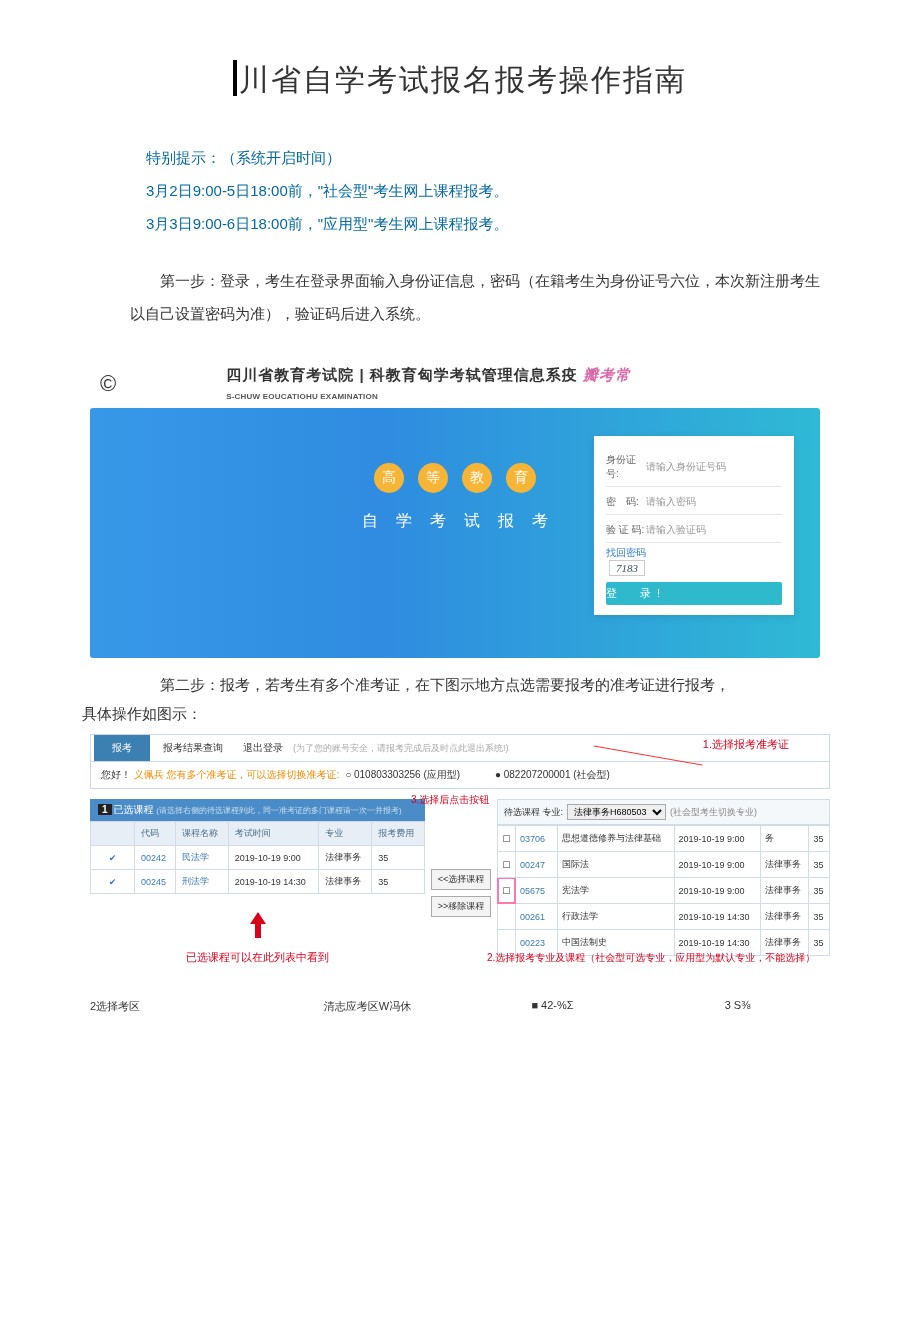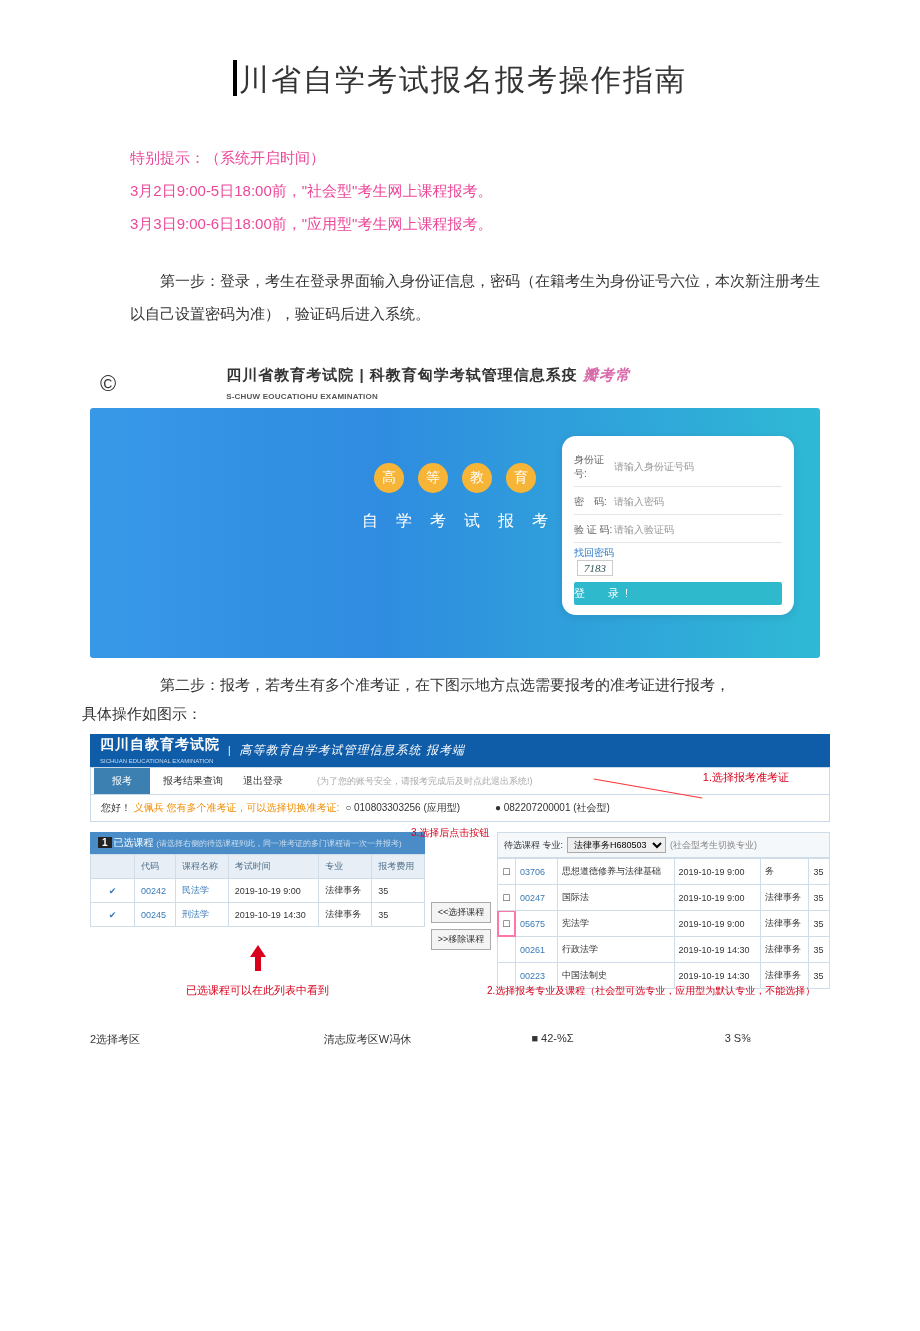--- a/index.html
+++ b/index.html
@@ -2,54 +2,54 @@
 <html><head>
 <meta charset="utf-8">
 <style>
   * { margin: 0; padding: 0; box-sizing: border-box; }
   body { font-family: "Microsoft YaHei", SimSun, Arial, sans-serif; background: #fff; width: 920px; margin: 0 auto; color: #333; }
 
   .page-title { text-align: center; font-size: 30px; font-weight: 400; padding: 60px 0 40px; letter-spacing: 2px; }
   .page-title .bar { display: inline-block; width: 4px; height: 36px; background: #000; vertical-align: -6px; margin-right: 2px; }
 
   .body-content { padding: 0 90px 0 130px; font-size: 15px; line-height: 2.2; }
-  .warn { color: #ec4899; }
+  .warn { color: #0369a1; margin-left: 16px; }
   .para { margin-top: 24px; text-indent: 2em; }
 
   .fig1-wrap { margin: 30px 0 10px 90px; width: 730px; }
   .fig1-head { display: flex; align-items: center; padding: 6px 0 6px 10px; }
   .fig1-head .copy { font-size: 22px; margin-right: 110px; }
   .fig1-head .head-text { font-size: 15px; font-weight: 700; letter-spacing: 1px; }
   .fig1-head .head-text .pink { color: #d96aaa; font-style: italic; }
   .fig1-head .sub { font-size: 8px; color: #555; letter-spacing: 0.2px; }
 
   .login-panel { background: linear-gradient(90deg, #3898e8 0%, #2f8ce0 40%, #2fb9d5 100%); height: 250px; position: relative; border-radius: 3px; overflow: hidden; }
   .banner-center { text-align: center; color: #fff; padding-top: 55px; }
   .circles { display: flex; justify-content: center; gap: 14px; margin-bottom: 18px; }
   .circle { width: 30px; height: 30px; border-radius: 50%; background: #f7b538; color: #fff; display: flex; align-items: center; justify-content: center; font-size: 14px; }
   .banner-sub { font-size: 16px; letter-spacing: 18px; font-weight: 300; padding-left: 18px; }
 
-  .login-box { position: absolute; right: 26px; top: 28px; width: 232px; background: #fff; border-radius: 14px; padding: 12px 12px 10px; font-size: 10px; color: #666; box-shadow: 0 2px 8px rgba(0,0,0,.1); }
+  .login-box { position: absolute; right: 26px; top: 28px; width: 200px; background: #fff; border-radius: 0; padding: 12px 12px 10px; font-size: 10px; color: #666; box-shadow: 0 2px 8px rgba(0,0,0,.1); }
   .login-row { display: flex; align-items: center; padding: 5px 0; border-bottom: 1px solid #e5e5e5; margin-bottom: 3px; }
   .login-row .lbl { flex: 0 0 40px; }
   .login-row .ph { color: #999; }
   .forgot { color: #2f7cc5; font-size: 10px; }
   .captcha { display: inline-block; border: 1px solid #ccc; padding: 1px 6px; font-family: serif; font-style: italic; color: #355; margin-left: 3px; font-size: 11px; }
   .login-btn { background: #2fb9cd; color: #fff; text-align: left; padding: 4px 0; margin-top: 6px; letter-spacing: 6px; font-size: 11px; border-radius: 2px; }
 
   .fig2-wrap { margin: 6px 0 0 90px; width: 740px; font-size: 10px; }
   .f2-header { background: #0f5ca8; color: #fff; display: flex; align-items: center; padding: 2px 10px; letter-spacing: 1px; }
   .f2-header .logo { font-size: 14px; font-weight: 700; }
   .f2-header .sublogo { font-size: 6px; letter-spacing: 0; color: #cde; }
   .f2-header .sep { margin: 0 8px; }
   .f2-header .title2 { font-size: 12px; font-style: italic; }
   .f2-menu { display: flex; align-items: center; background: #fff; border: 1px solid #c9d9ea; height: 28px; font-size: 10px; position: relative; }
   .f2-menu .active { background: #3c7fb1; color: #fff; padding: 6px 18px; margin: 0 3px; }
   .f2-menu .item { padding: 6px 10px; }
-  .f2-menu .hint { color: #aaa; font-size: 9px; margin-left: 24px; }
+  .f2-menu .hint { color: #aaa; font-size: 9px; }
   .f2-anno1 { position: absolute; right: 40px; top: 2px; color: #d9001b; font-size: 11px; }
   .f2-anno1::before { content:""; position:absolute; left:-110px; top:18px; width:110px; height:1px; background:#f33; transform: rotate(10deg); }
 
   .f2-id-row { border: 1px solid #c9d9ea; border-top: none; padding: 6px 10px; font-size: 10px; }
   .f2-id-row .orange { color: #f08c00; }
   .f2-id-row .r1 { margin-left: 3px; }
 
   .f2-body { display: flex; margin-top: 10px; gap: 6px; align-items: flex-start; }
 
   .left-tbl { width: 335px; }
@@ -137,28 +137,20 @@
     </div>
   </div>
 </div>
 
 <div class="body-content">
   <p class="para" style="margin-top:10px">第二步：报考，若考生有多个准考证，在下图示地方点选需要报考的准考证进行报考，</p>
 </div>
 <div style="padding:4px 0 4px 82px; font-size:15px;">具体操作如图示：</div>
 
 <div class="fig2-wrap">
-  <div class="f2-header">
-    <span>
-      <span class="logo">四川自教育考试院</span><br>
-      <span class="sublogo">SICHUAN EDUCATIONAL EXAMINATION</span>
-    </span>
-    <span class="sep">|</span>
-    <span class="title2">高等教育自学考试管理信息系统 报考端</span>
-  </div>
   <div class="f2-menu">
     <span class="active">报考</span>
     <span class="item">报考结果查询</span>
     <span class="item">退出登录</span>
     <span class="hint">(为了您的账号安全，请报考完成后及时点此退出系统!)</span>
     <span class="f2-anno1">1.选择报考准考证</span>
   </div>
   <div class="f2-id-row">
     <span>您好！</span>
     <span class="orange">义佩兵</span>

